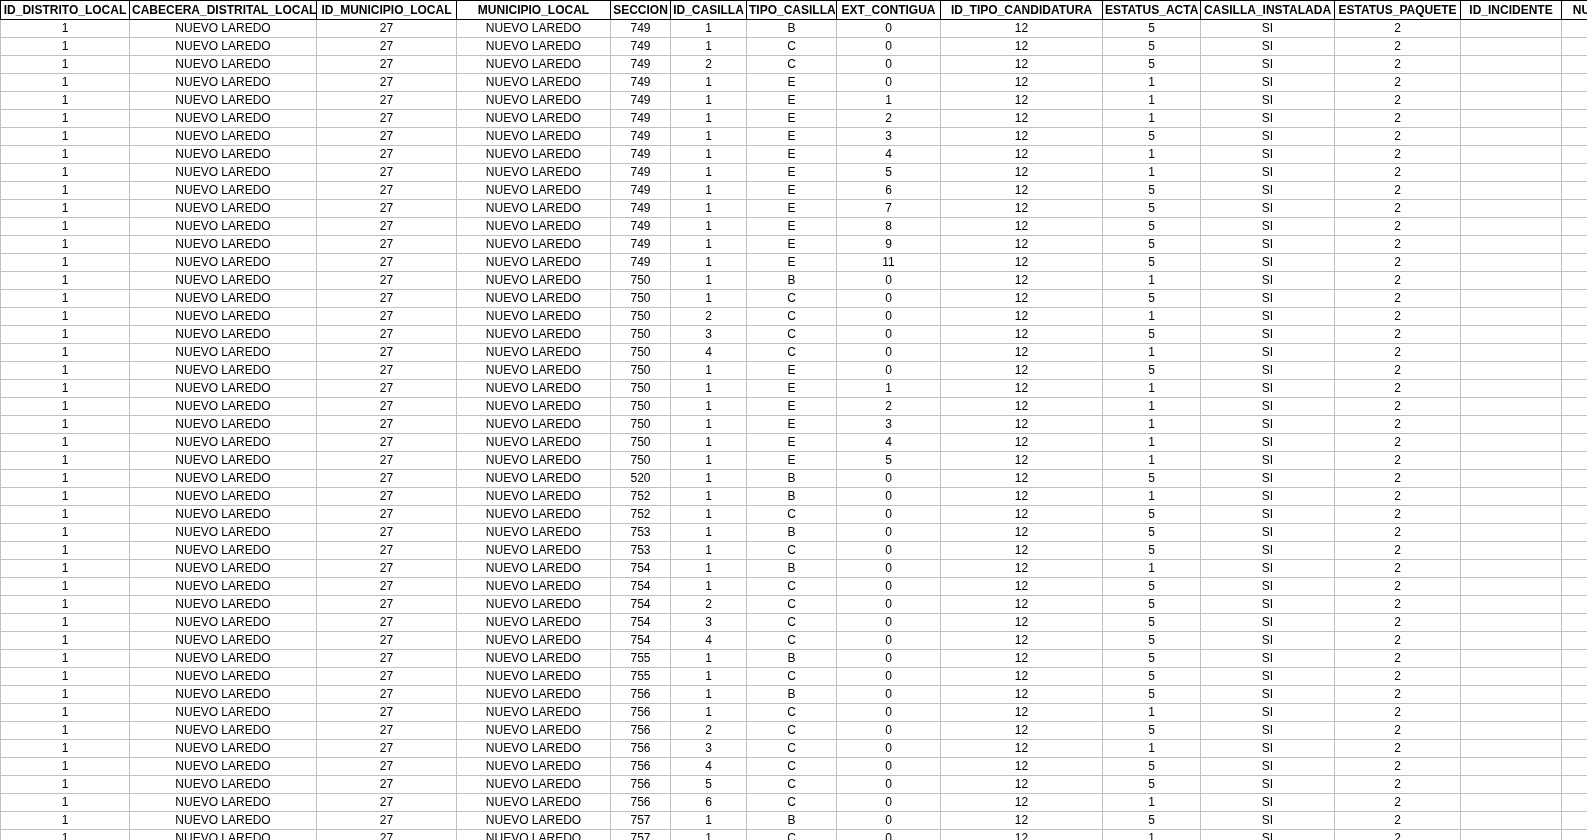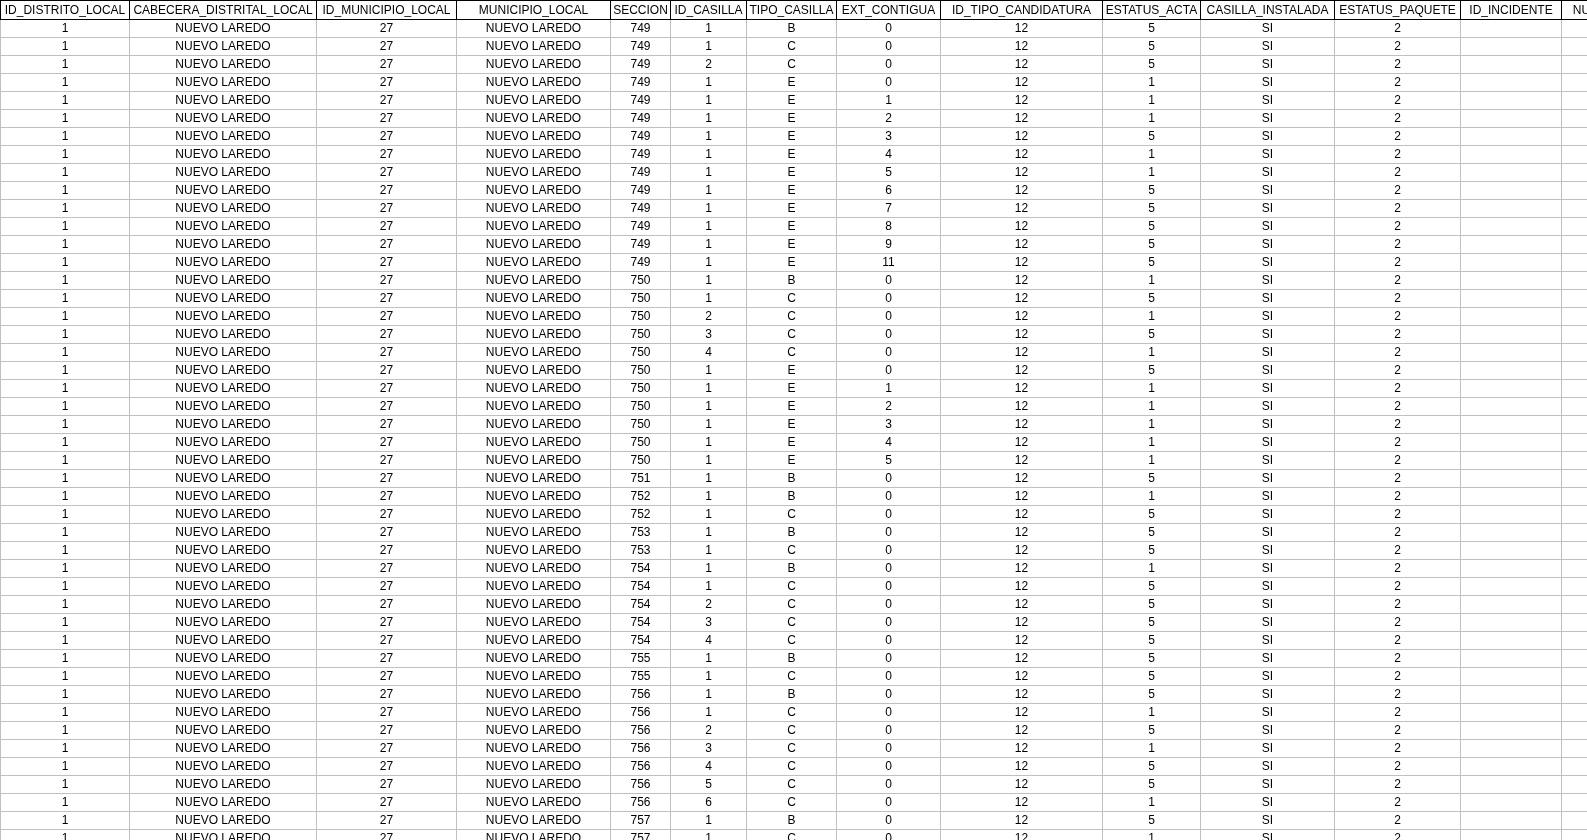--- a/index.html
+++ b/index.html
@@ -7,21 +7,21 @@
     width:1587px;height:840px;overflow:hidden;background:#fff;
     font-family:"Liberation Sans",sans-serif;
   }
   table{border-collapse:separate;border-spacing:0;table-layout:fixed;width:1602px}
   th,td{
     box-sizing:border-box;overflow:hidden;white-space:nowrap;
     text-align:center;padding:0 2px;font-size:12px;color:var(--text,#000);
     background:#fff;
   }
   th{
-    height:18px;line-height:18px;font-weight:400;
+    height:18px;line-height:18px;font-weight:700;
     border-top:1px solid var(--hdr,#000);
     border-bottom:1px solid var(--hdr,#000);
     border-right:1px solid var(--hdr,#000);
   }
   th:first-child{border-left:1px solid var(--hdr,#000)}
   td{
     height:18px;line-height:17px;
     border-right:1px solid var(--grid,#c0c0c0);
     border-bottom:1px solid var(--grid,#c0c0c0);
   }
@@ -465,21 +465,21 @@
           <td>SI</td>
           <td>2</td>
           <td></td>
           <td></td>
         </tr>
         <tr>
           <td>1</td>
           <td>NUEVO LAREDO</td>
           <td>27</td>
           <td>NUEVO LAREDO</td>
-          <td>751</td>
+          <td>520</td>
           <td>1</td>
           <td>B</td>
           <td>0</td>
           <td>12</td>
           <td>5</td>
           <td>SI</td>
           <td>2</td>
           <td></td>
           <td></td>
         </tr>

